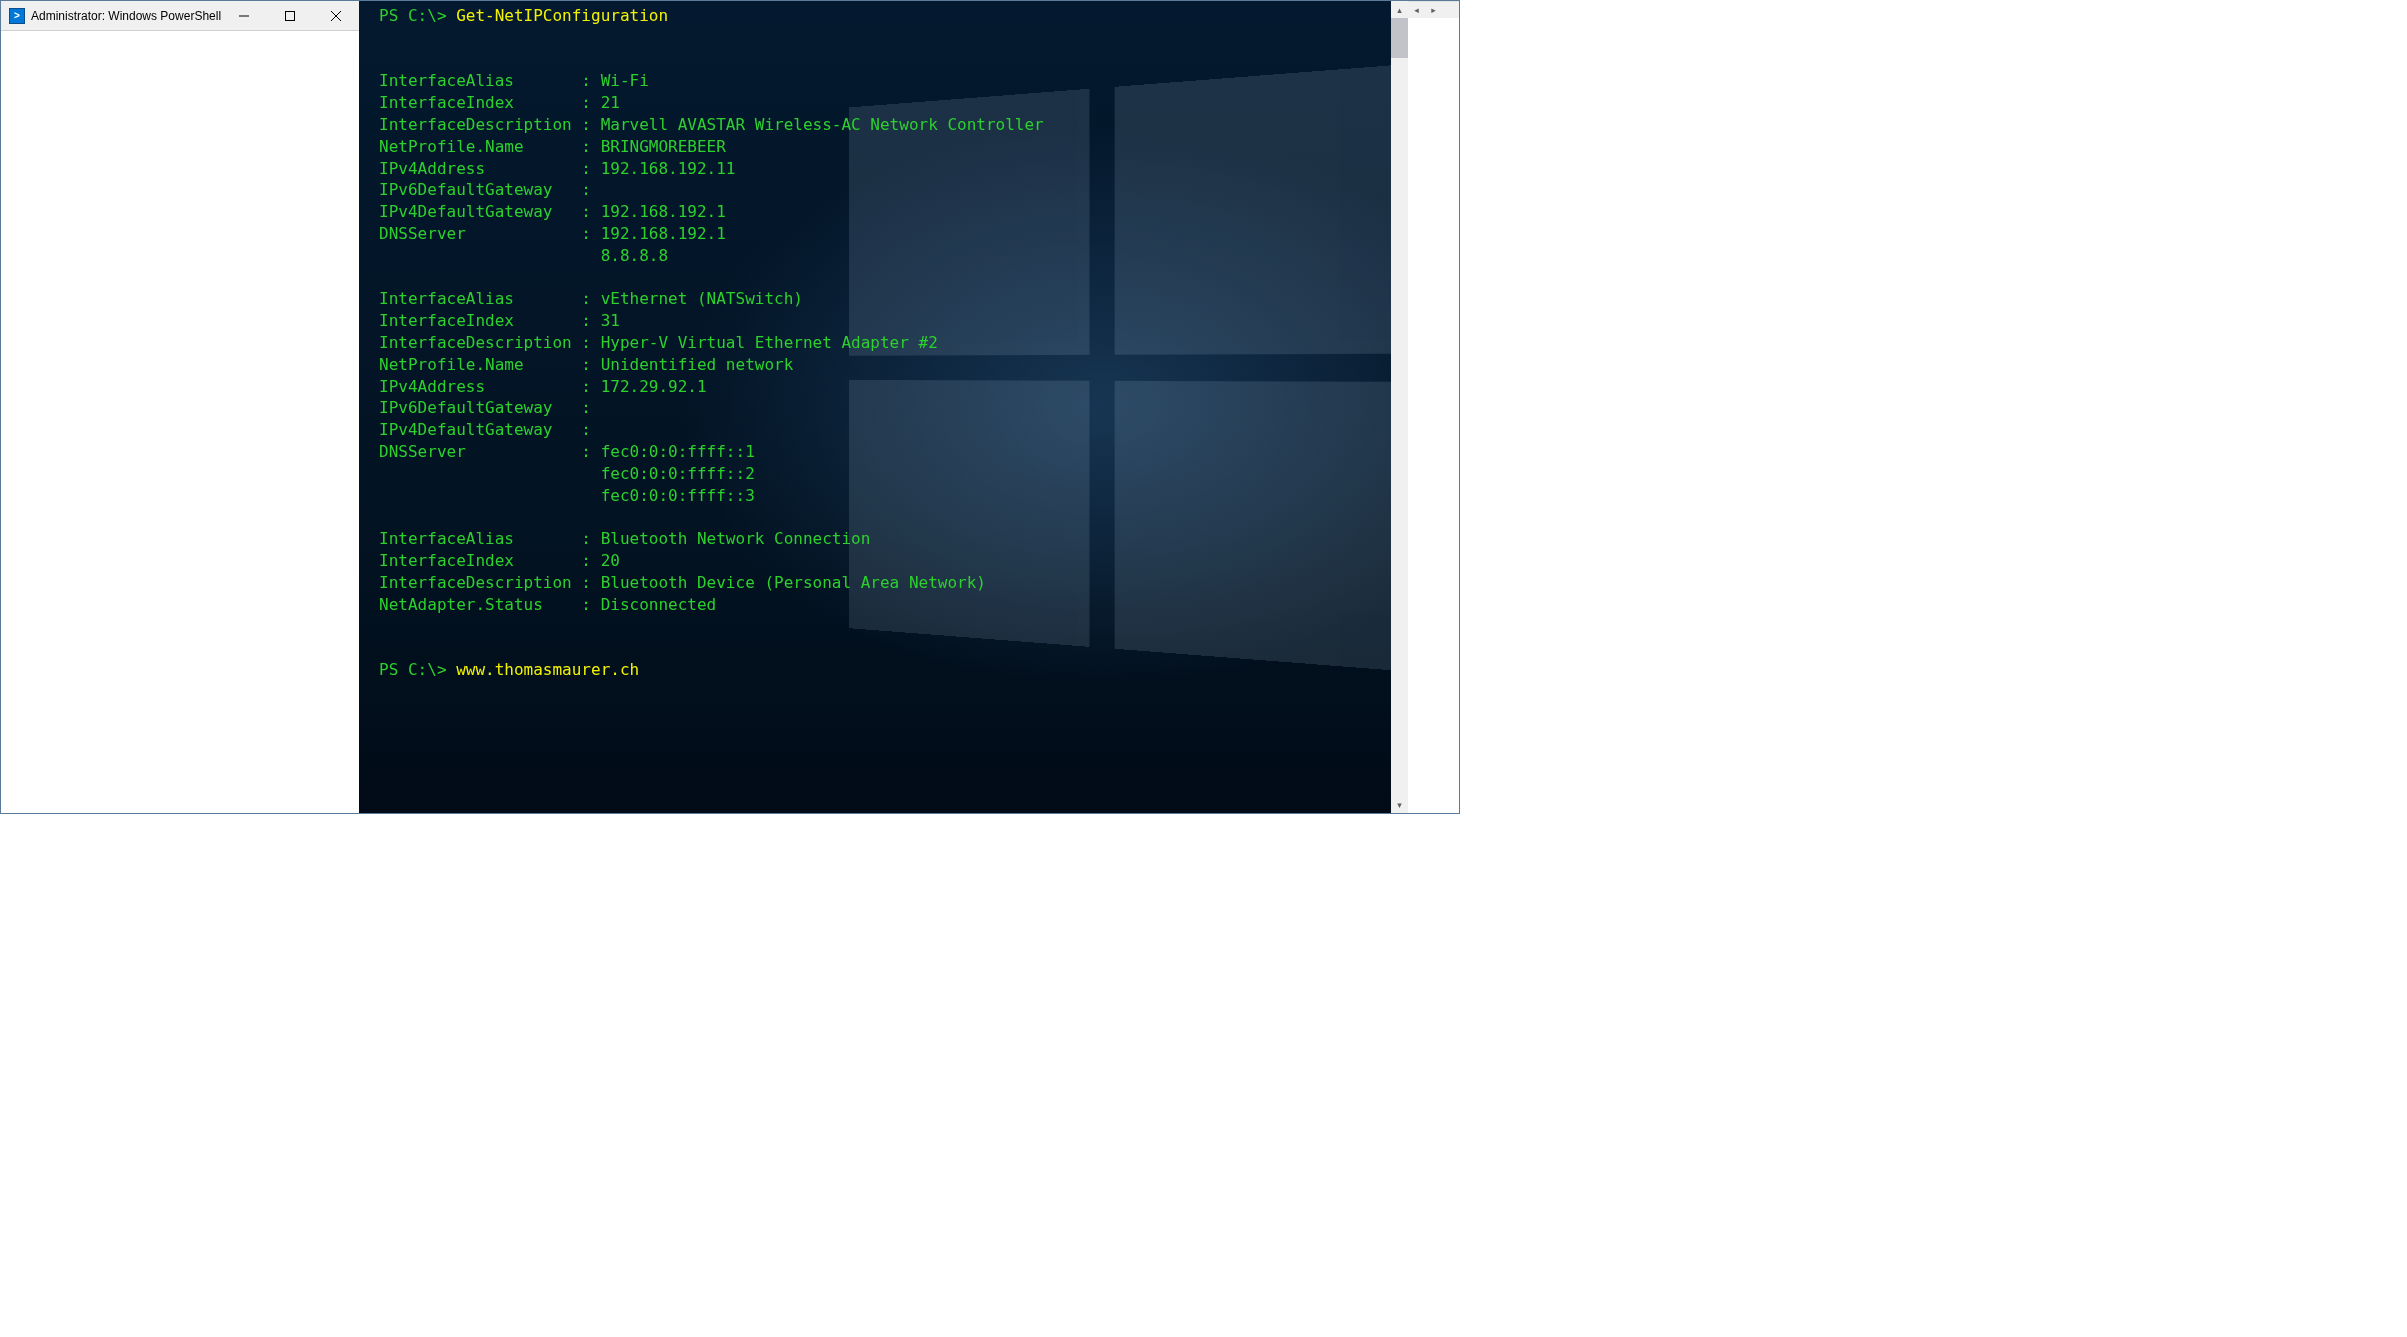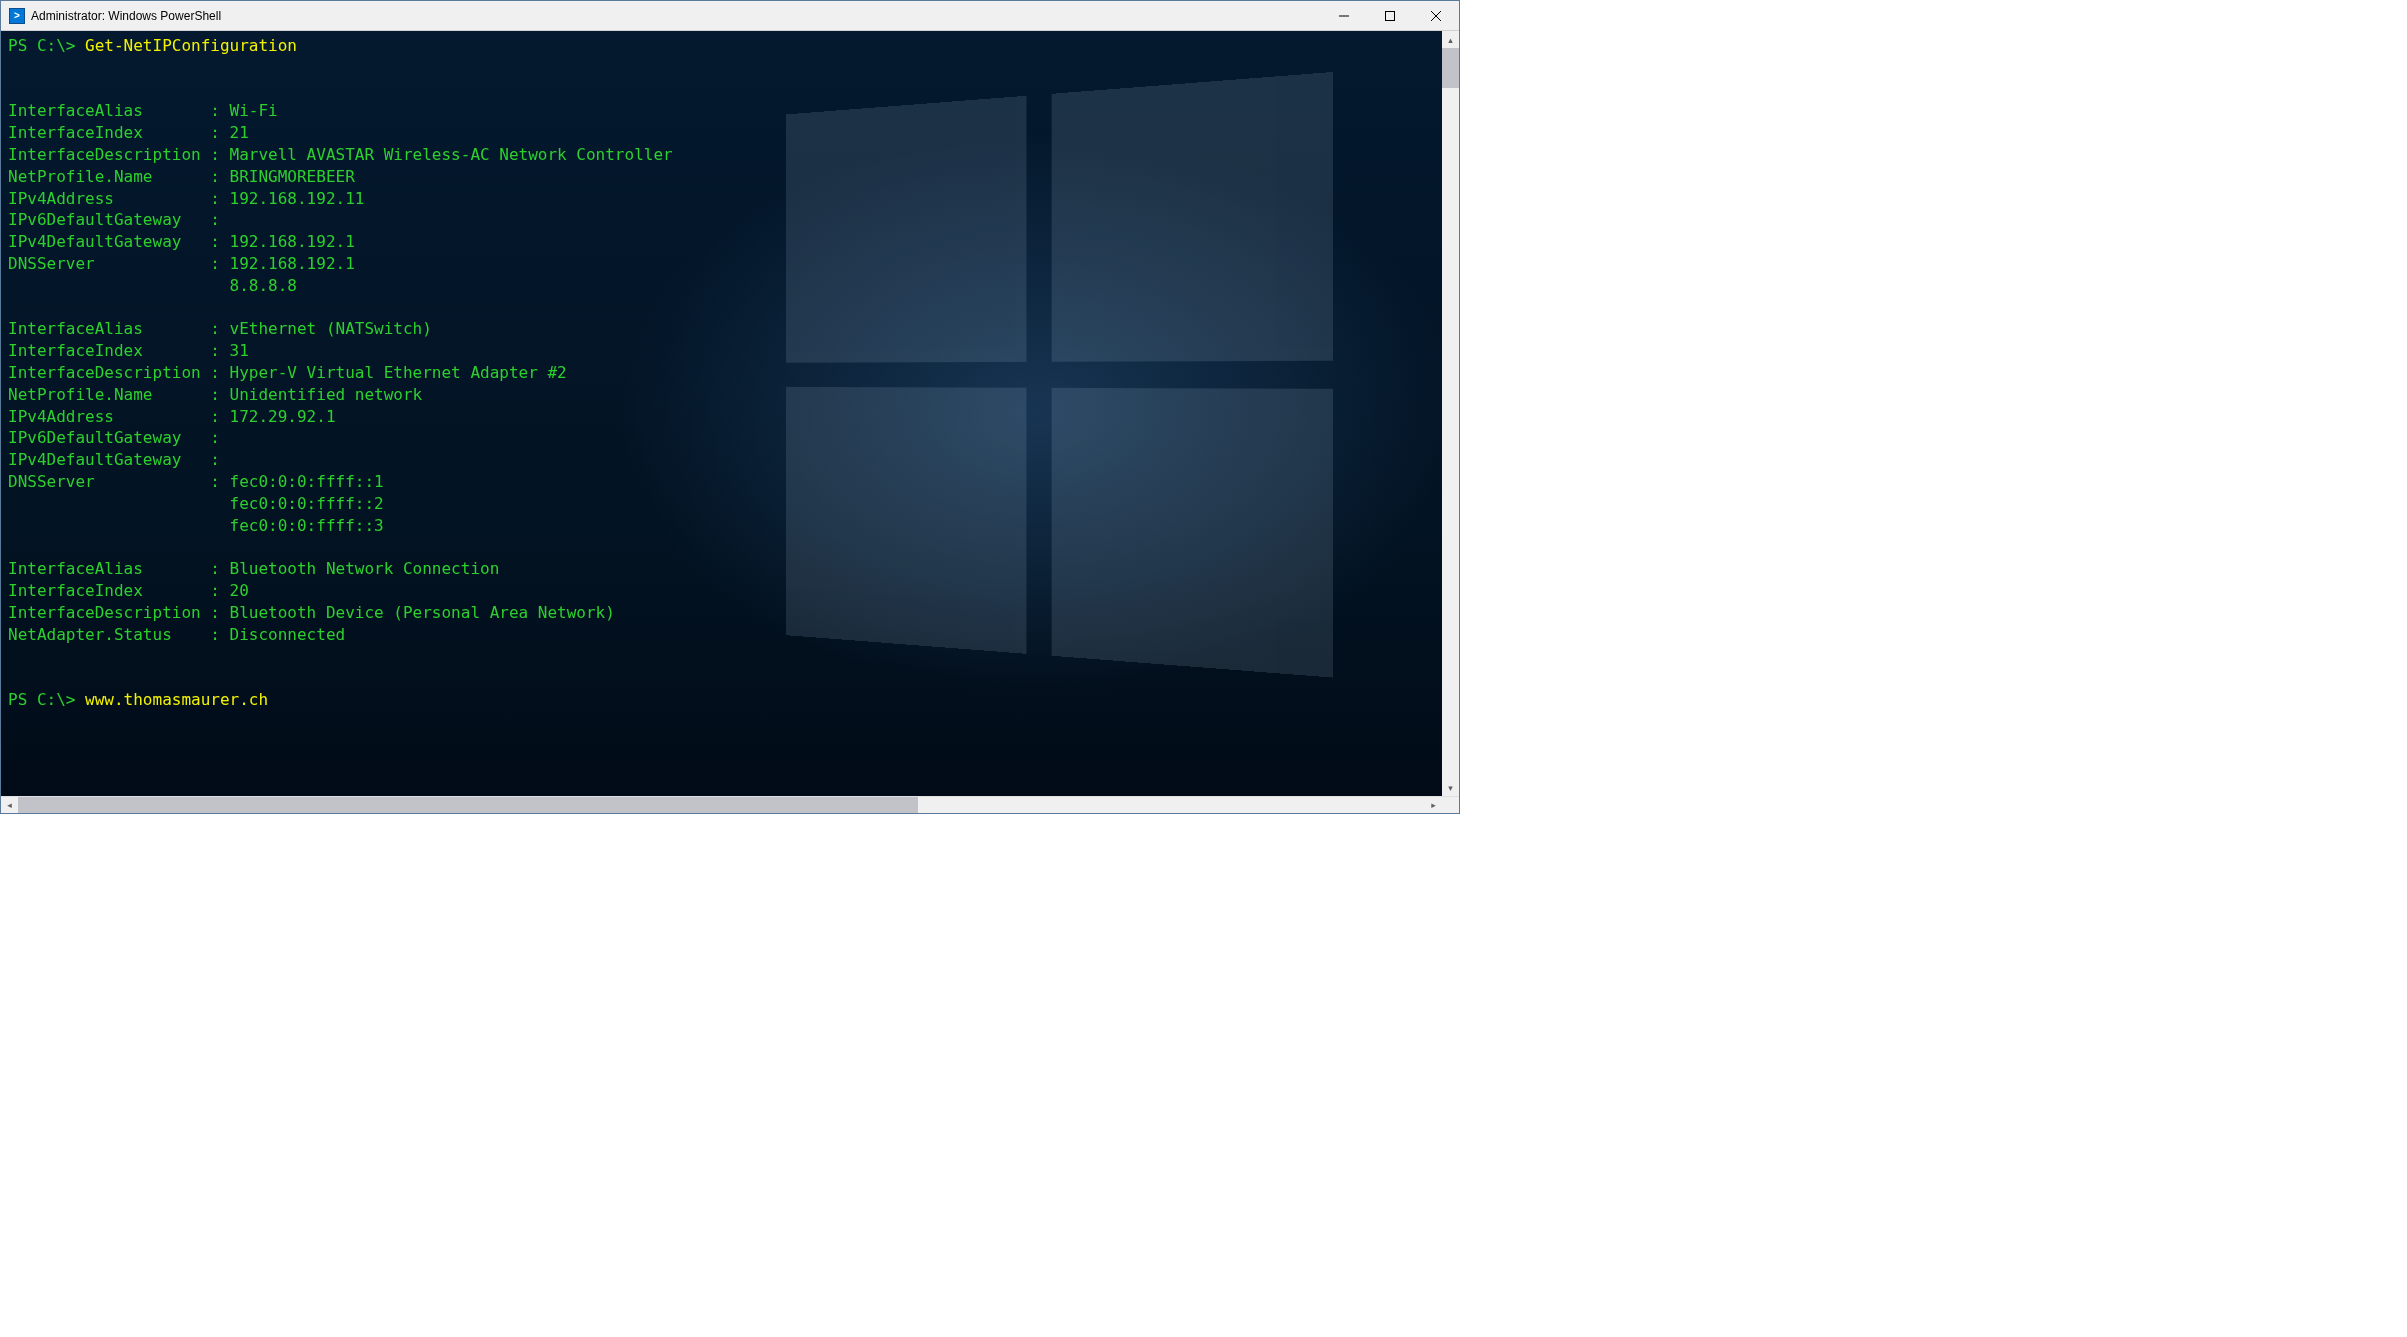--- a/index.html
+++ b/index.html
@@ -2,21 +2,20 @@
 <html><head>
 <meta charset="utf-8">
 <style>
   * { margin: 0; padding: 0; box-sizing: border-box; }
   html, body { width: 100%; height: 100%; font-family: "Segoe UI", Tahoma, sans-serif; background: #fff; overflow: hidden; }
   .window {
     width: 1460px;
     height: 814px;
     border: 1px solid #5a7a9a;
     display: flex;
-    flex-direction: column;
     background: #fff;
   }
   .titlebar {
     height: 30px;
     background: #f0f0f0;
     display: flex;
     align-items: center;
     border-bottom: 1px solid #d0d0d0;
     flex-shrink: 0;
   }
@@ -64,21 +63,21 @@
     display: flex;
     min-height: 0;
   }
   .console {
     flex: 1;
     background:
       radial-gradient(ellipse 600px 400px at 72% 50%, rgba(40,80,120,0.55), rgba(2,12,28,0) 70%),
       linear-gradient(180deg, #04192f 0%, #021221 70%, #010b17 100%);
     position: relative;
     overflow: hidden;
-    padding: 4px 0 0 7px;
+    padding: 4px 0 0 20px;
   }
   .winlogo {
     position: absolute;
     top: 50%;
     left: 72%;
     transform: translate(-50%, -57%) perspective(900px) rotateY(-14deg);
     width: 560px;
     height: 560px;
     display: grid;
     grid-template-columns: 1fr 1fr;

